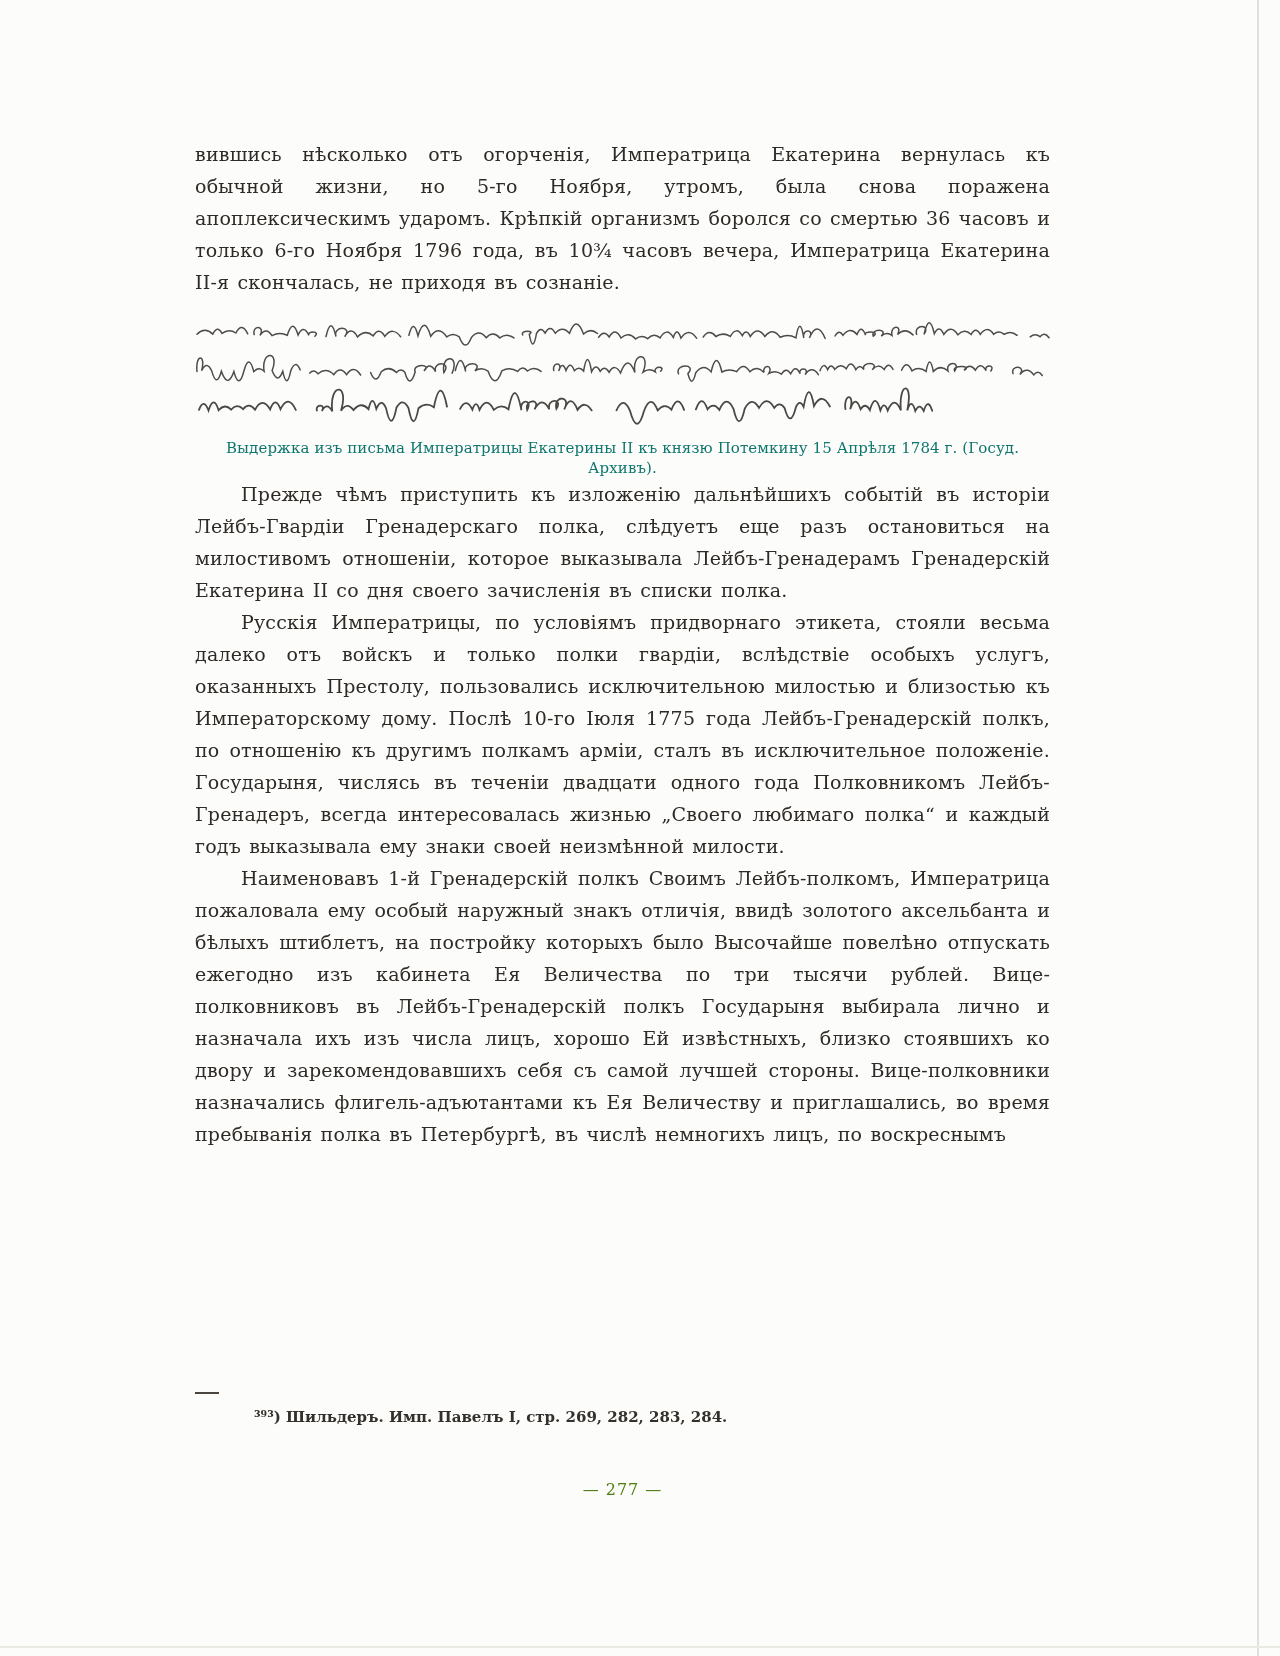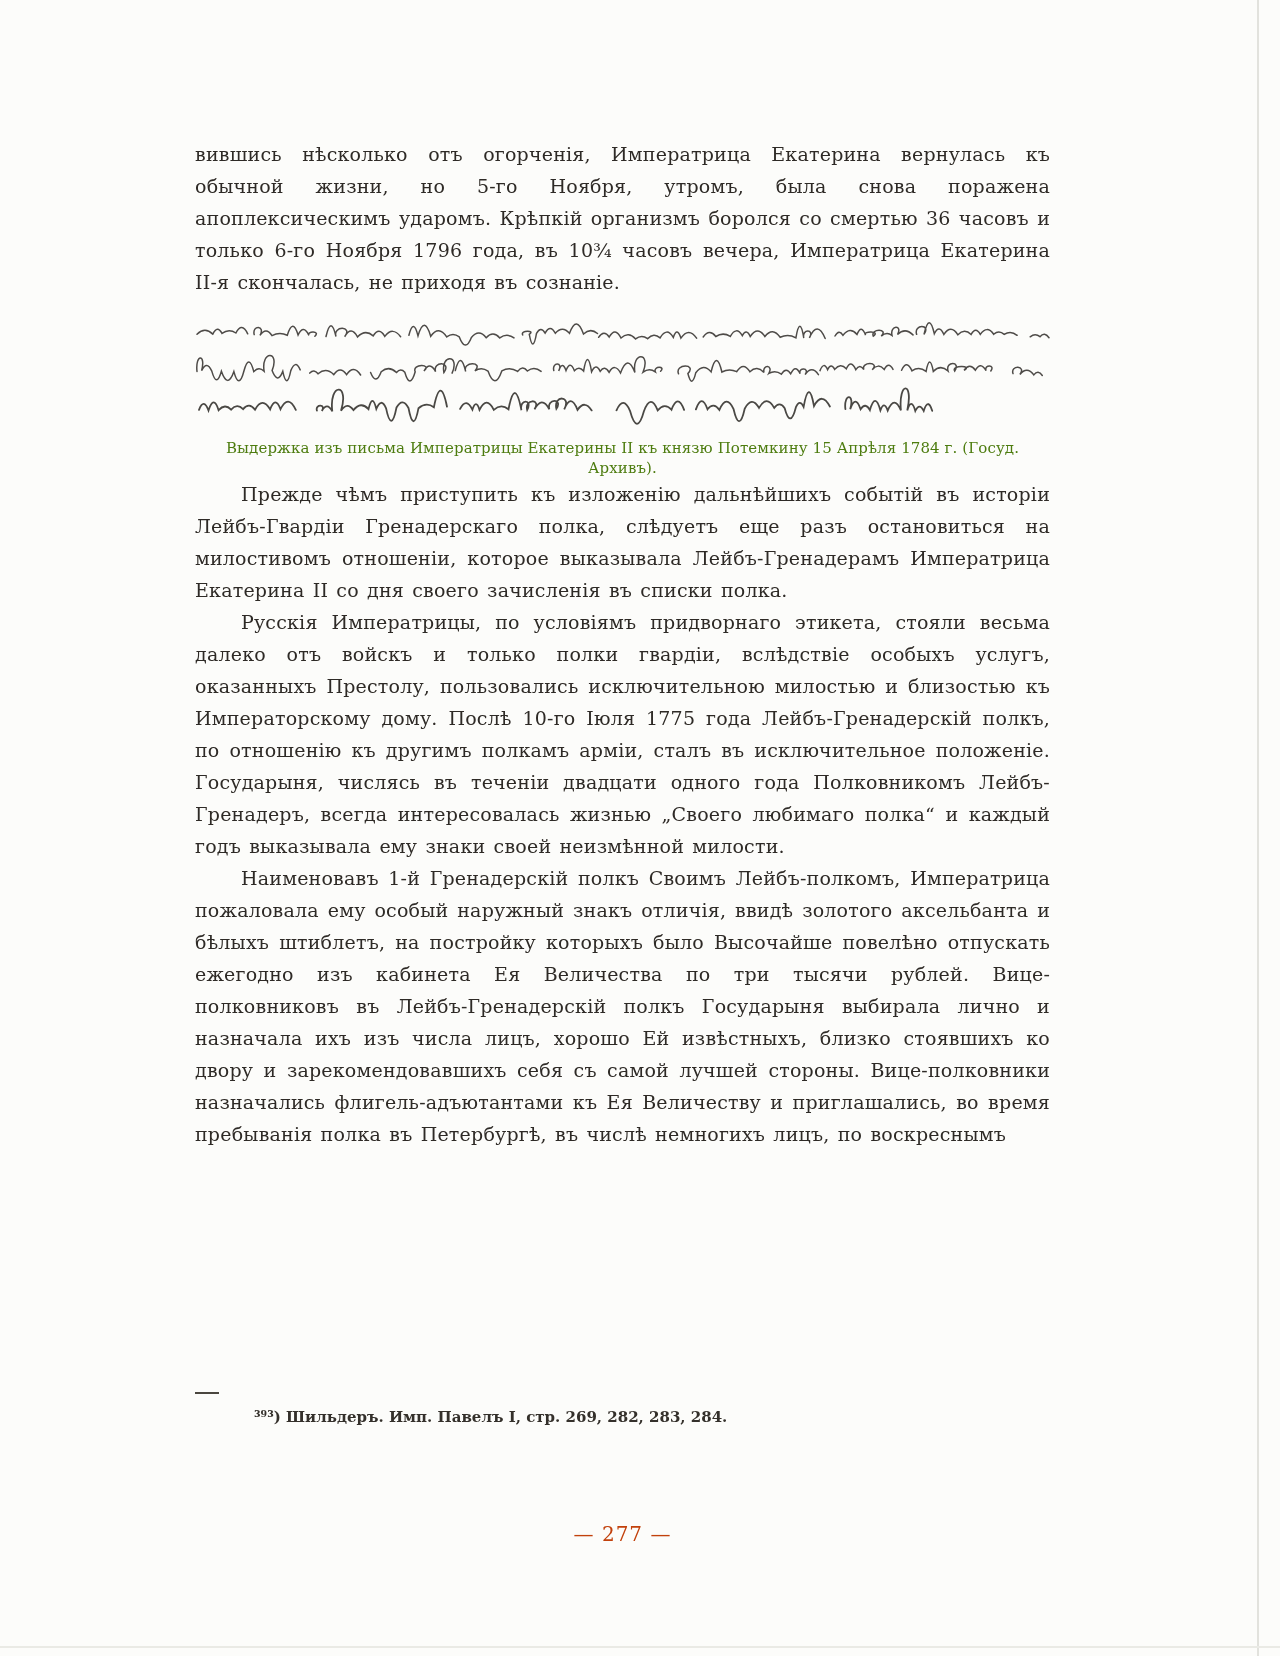--- a/index.html
+++ b/index.html
@@ -39,21 +39,21 @@
     margin-top: 12px;
     width: 855px;
     height: 118px;
   }
   .facsimile-wrap svg { display: block; }
   .facsimile-caption {
     margin-top: 10px;
     font-size: 15px;
     line-height: 20px;
     text-align: center;
-    color: #4d7c0f;
+    color: #0f766e;
     letter-spacing: 0.1px;
   }
   .after-caption { margin-top: 20px; }
   .section-heading {
     margin: 40px 0 28px 0;
     font-size: 20px;
     line-height: 32px;
     text-align: center;
     letter-spacing: 1.5px;
     font-weight: normal;
@@ -77,24 +77,23 @@
     text-indent: 46px;
     color: #34302b;
     font-weight: bold;
   }
   .page-number {
     position: absolute;
     left: 195px;
     top: 1480px;
     width: 855px;
     text-align: center;
-    font-size: 20px;
-    color: #c2410c;
+    font-size: 16px;
+    color: #4d7c0f;
     letter-spacing: 1px;
-    margin-top: 42px;
   }
 </style>
 </head>
 <body>
 
 <div class="page">
 
   <div class="content">
 
     <p class="body-par">вившись нѣсколько отъ огорченія, Императрица Екатерина вернулась къ обычной жизни, но 5-го Ноября, утромъ, была снова поражена апоплексическимъ ударомъ. Крѣпкій организмъ боролся со смертью 36 часовъ и только 6-го Ноября 1796 года, въ 10¾ часовъ вечера, Императрица Екатерина II-я скончалась, не приходя въ сознаніе.</p>
@@ -104,21 +103,21 @@
         <path id="fx-line-1" fill="none" stroke="#3f3c38" stroke-width="1.5" stroke-linecap="round" opacity="0.92" d="M 2.0 24.2 q 7.9 -7.8 15.8 -0.1 q 4.6 -9.4 9.2 -0.7 q 6.9 -5.2 13.9 -0.4 q 5.9 -11.4 11.8 0.8 M 59.2 24.6 c -2.4 -9.7 11.5 -9.7 5.8 0.8 q 6.0 -9.0 12.0 0.2 q 7.6 -3.9 15.3 -0.3 q 5.4 -18.1 10.8 -0.3 q 5.4 -11.2 10.8 0.4 c -2.5 -4.7 12.0 -4.7 6.0 0.8 M 131.0 26.5 q 5.0 -21.7 10.0 0.1 c -3.6 -11.0 17.3 -11.0 8.7 0.1 q 6.4 -11.3 12.8 0.2 q 7.8 -8.0 15.7 -1.0 q 5.8 -9.4 11.6 0.5 q 7.9 -10.2 15.8 0.3 M 213.9 25.2 q 4.6 -17.7 9.1 0.7 q 6.3 -21.3 12.7 0.4 q 8.0 -11.5 16.0 0.6 q 6.3 -4.7 12.6 0.0 q 6.1 16.0 12.1 0.6 q 7.4 -8.9 14.8 0.2 q 6.8 -7.5 13.6 0.2 q 7.1 -5.1 14.2 -0.0 M 327.7 25.0 c -2.7 -5.0 13.1 -5.0 6.6 -0.7 q 3.6 19.8 7.2 -0.9 q 4.3 -7.6 8.6 -0.3 q 5.1 -9.3 10.2 0.1 q 7.1 -8.1 14.2 0.1 q 7.0 -19.1 14.0 0.7 q 7.0 -6.5 14.0 -0.5 M 403.6 27.3 q 5.3 -8.0 10.6 -0.3 q 5.9 -10.7 11.8 1.0 q 7.3 -7.1 14.6 0.9 q 6.0 -4.9 12.0 -0.2 q 6.2 -6.7 12.5 -0.8 q 6.6 -11.3 13.2 -0.5 q 3.8 -11.0 7.6 0.7 q 7.8 -11.4 15.7 0.1 M 508.2 27.0 q 6.3 -8.6 12.6 -0.5 q 7.2 -4.7 14.5 -0.1 q 6.0 -10.7 12.0 -0.7 q 4.0 -7.8 7.9 0.8 q 7.4 -10.9 14.7 -0.0 q 7.7 -10.0 15.3 0.8 q 7.9 -3.6 15.7 0.5 q 4.0 -23.1 7.9 0.2 c -2.3 -9.4 11.2 -9.4 5.6 -0.1 q 7.9 -18.1 15.8 0.6 M 640.0 26.0 q 4.0 -7.1 8.0 -0.7 q 7.0 -9.1 14.0 -0.9 q 4.3 -10.7 8.6 0.7 c -3.2 -4.4 15.4 -4.4 7.7 1.0 c -3.3 -7.7 15.9 -7.7 7.9 0.0 q 5.4 -4.9 10.8 -0.7 c -2.3 -10.6 11.0 -10.6 5.5 -0.9 q 7.7 -7.5 15.5 0.4 M 721.6 24.3 c -3.1 -10.4 14.8 -10.4 7.4 0.1 q 5.2 -23.1 10.3 -0.7 q 4.8 -9.9 9.6 0.7 q 7.0 -10.5 14.0 0.4 q 6.6 -6.8 13.2 -0.3 q 4.6 -8.4 9.2 -0.1 q 6.7 -9.5 13.4 -0.1 q 5.3 -4.6 10.5 0.1 q 6.5 -4.2 12.9 0.9 M 835.2 26.8 q 4.9 -4.1 9.8 -0.1 q 4.5 -5.4 9.0 1.0 "></path>
         <path id="fx-line-2" fill="none" stroke="#3f3c38" stroke-width="1.5" stroke-linecap="round" opacity="0.92" d="M 2.0 61.4 c -1.9 -17.8 9.2 -17.8 4.6 -0.8 q 5.1 -10.6 10.2 0.5 q 4.8 17.3 9.6 0.2 q 6.3 18.0 12.5 0.3 q 5.0 18.8 10.1 -0.8 q 4.9 -18.0 9.8 0.8 q 5.1 -5.4 10.3 -0.4 c -3.3 -20.8 16.0 -20.8 8.0 -0.6 q 5.4 14.2 10.7 0.8 q 4.0 18.9 8.0 -0.8 q 4.7 -11.6 9.4 -0.7 M 114.8 63.1 q 4.2 -4.7 8.3 0.7 q 7.9 -6.8 15.7 0.8 q 6.4 -9.3 12.8 0.1 q 7.0 -10.4 14.0 0.3 M 175.6 62.5 q 5.3 13.4 10.6 -0.8 q 7.7 -6.5 15.3 0.8 q 4.2 -4.7 8.3 -0.3 q 5.2 17.8 10.4 -0.4 c -3.6 -8.2 17.5 -8.2 8.8 -0.8 q 5.8 -10.3 11.6 0.7 c -3.4 -10.6 16.5 -10.6 8.3 0.8 c -3.4 -18.3 16.5 -18.3 8.2 0.6 M 260.3 60.6 q 5.2 -20.7 10.4 0.9 c -3.8 -10.2 18.4 -10.2 9.2 -0.6 q 6.6 -4.6 13.1 0.2 q 6.9 19.4 13.8 -0.2 q 7.9 -4.7 15.9 0.5 q 4.9 -6.4 9.7 -0.4 q 6.8 -5.1 13.7 0.4 M 358.8 60.5 c -2.1 -8.8 9.8 -8.8 4.9 0.4 q 3.6 -10.6 7.3 -0.4 q 4.2 -10.8 8.4 0.2 q 4.6 -4.9 9.2 0.3 q 4.0 -23.4 8.0 0.8 q 4.3 -9.2 8.6 -0.5 q 4.4 -6.4 8.9 1.0 q 5.7 -9.7 11.4 0.7 q 7.2 -19.9 14.4 -0.4 c -3.4 -21.0 16.4 -21.0 8.2 -0.5 q 6.1 -4.7 12.2 -0.3 c -2.2 -5.9 10.7 -5.9 5.3 -0.5 M 483.5 63.8 c -3.9 -10.4 18.8 -10.4 9.4 -0.3 q 4.0 15.7 7.9 -0.8 q 7.7 -10.1 15.3 -0.8 q 5.4 -23.0 10.8 0.1 q 7.4 -4.0 14.8 -0.3 q 6.6 -10.6 13.2 0.0 q 7.1 -6.8 14.1 0.8 c -2.0 -8.0 9.7 -8.0 4.9 0.9 q 6.3 -3.8 12.5 0.7 q 4.7 -7.5 9.3 -0.3 q 4.7 -10.2 9.4 -0.1 c -2.1 -6.5 10.1 -6.5 5.0 0.9 q 6.7 -9.5 13.3 -0.0 M 625.0 60.6 q 3.8 -9.5 7.6 -0.9 q 3.5 -7.1 7.1 -0.3 q 5.8 -7.1 11.6 -0.6 q 4.7 -10.1 9.5 0.8 q 4.0 -6.4 8.1 -0.0 c -3.5 -8.0 16.7 -8.0 8.3 0.1 q 6.1 -7.0 12.1 -0.3 q 4.4 -8.2 8.7 0.0 M 706.6 60.3 q 5.1 -11.3 10.3 0.5 q 7.1 -4.9 14.2 0.5 q 3.6 -18.5 7.2 0.1 q 7.3 -7.3 14.7 -0.4 c -2.8 -10.1 13.3 -10.1 6.7 0.1 c -3.9 -6.0 18.7 -6.0 9.4 -0.8 q 5.6 -7.9 11.3 -0.1 q 5.3 -9.1 10.6 0.5 c -2.0 -6.4 9.6 -6.4 4.8 0.3 M 818.0 63.6 c -2.9 -8.5 13.8 -8.5 6.9 0.9 q 7.0 -8.6 13.9 0.4 q 4.3 -5.6 8.5 0.6 "></path>
         <path id="fx-line-3" fill="none" stroke="#3b3834" stroke-width="1.8" stroke-linecap="round" opacity="0.92" d="M 4.0 99.8 q 4.8 -12.0 9.5 0.7 q 5.1 -15.9 10.1 -0.3 q 6.3 -7.1 12.5 -0.6 q 6.0 -6.5 12.0 -0.5 q 6.0 -7.1 11.9 0.6 q 7.5 -13.5 15.1 -0.3 q 5.2 -14.1 10.4 -0.2 q 7.7 -15.6 15.3 0.7 M 121.9 100.6 c -2.0 -6.6 9.8 -6.6 4.9 0.4 q 5.3 -9.5 10.5 0.3 c -3.6 -28.7 17.5 -28.7 8.7 -0.6 q 6.2 -9.4 12.4 -0.6 q 7.6 -9.2 15.1 -1.0 q 3.9 -16.5 7.8 -0.2 q 4.9 -12.0 9.8 -0.5 q 5.2 25.3 10.4 -0.9 q 6.0 -10.5 12.0 0.5 q 5.0 26.4 10.0 0.2 q 7.7 -6.5 15.4 -1.0 q 6.6 -32.8 13.1 -0.5 M 265.1 98.9 q 6.2 -11.9 12.3 0.8 q 3.6 -11.1 7.1 0.2 q 7.1 -14.4 14.3 -0.1 q 7.3 -6.6 14.7 -0.5 q 6.4 -33.0 12.9 0.9 c -2.4 -11.4 11.6 -11.4 5.8 -0.3 c -3.0 -11.4 14.5 -11.4 7.3 -0.6 q 7.4 -13.9 14.8 -0.1 c -2.9 -11.0 14.1 -11.0 7.1 -0.4 c -3.3 -13.8 15.6 -13.8 7.8 0.6 q 6.6 -16.7 13.3 0.5 q 7.1 -10.5 14.2 0.5 M 421.5 100.3 q 6.8 -15.0 13.5 0.5 q 7.0 25.8 13.9 0.4 q 6.9 -18.2 13.8 -0.8 q 6.9 -8.1 13.8 -0.7 q 6.3 -16.8 12.6 0.2 M 500.9 99.4 q 5.8 -16.3 11.6 -0.1 q 6.0 -7.6 11.9 0.6 q 7.1 -16.0 14.2 -0.7 q 5.6 24.3 11.1 -0.5 q 7.1 -13.2 14.3 -0.8 q 7.6 -13.4 15.2 -0.0 q 5.3 -7.0 10.5 0.3 q 5.6 21.0 11.2 -1.0 q 3.8 -8.4 7.7 -0.3 q 5.2 -29.3 10.4 -0.9 q 7.9 -14.7 15.9 0.5 M 650.4 99.2 c -2.0 -16.0 9.7 -16.0 4.8 0.0 q 5.2 -15.0 10.4 0.1 q 4.7 -7.5 9.3 0.8 q 5.3 -18.7 10.5 0.3 q 3.7 -10.0 7.3 0.2 q 6.6 -16.0 13.2 -0.2 c -2.7 -29.3 12.9 -29.3 6.4 0.0 q 4.0 -13.1 8.0 0.5 q 4.2 -8.6 8.4 0.0 q 4.2 -13.7 8.5 -0.1 "></path>
       </svg>
     </div>
 
     <div class="facsimile-caption">Выдержка изъ письма Императрицы Екатерины II къ князю Потемкину 15 Апрѣля 1784 г. (Госуд. Архивъ).</div>
 
 
 
-    <p class="body-par indent">Прежде чѣмъ приступить къ изложенію дальнѣйшихъ событій въ исторіи Лейбъ-Гвардіи Гренадерскаго полка, слѣдуетъ еще разъ остановиться на милостивомъ отношеніи, которое выказывала Лейбъ-Гренадерамъ Императрица Екатерина II со дня своего зачисленія въ списки полка.</p>
+    <p class="body-par indent">Прежде чѣмъ приступить къ изложенію дальнѣйшихъ событій въ исторіи Лейбъ-Гвардіи Гренадерскаго полка, слѣдуетъ еще разъ остановиться на милостивомъ отношеніи, которое выказывала Лейбъ-Гренадерамъ Гренадерскій Екатерина II со дня своего зачисленія въ списки полка.</p>
 
     <p class="body-par indent">Русскія Императрицы, по условіямъ придворнаго этикета, стояли весьма далеко отъ войскъ и только полки гвардіи, вслѣдствіе особыхъ услугъ, оказанныхъ Престолу, пользовались исключительною милостью и близостью къ Императорскому дому. Послѣ 10-го Іюля 1775 года Лейбъ-Гренадерскій полкъ, по отношенію къ другимъ полкамъ арміи, сталъ въ исключительное положеніе. Государыня, числясь въ теченіи двадцати одного года Полковникомъ Лейбъ-Гренадеръ, всегда интересовалась жизнью „Своего любимаго полка“ и каждый годъ выказывала ему знаки своей неизмѣнной милости.</p>
 
     <p class="body-par indent">Наименовавъ 1-й Гренадерскій полкъ Своимъ Лейбъ-полкомъ, Императрица пожаловала ему особый наружный знакъ отличія, ввидѣ золотого аксельбанта и бѣлыхъ штиблетъ, на постройку которыхъ было Высочайше повелѣно отпускать ежегодно изъ кабинета Ея Величества по три тысячи рублей. Вице-полковниковъ въ Лейбъ-Гренадерскій полкъ Государыня выбирала лично и назначала ихъ изъ числа лицъ, хорошо Ей извѣстныхъ, близко стоявшихъ ко двору и зарекомендовавшихъ себя съ самой лучшей стороны. Вице-полковники назначались флигель-адъютантами къ Ея Величеству и приглашались, во время пребыванія полка въ Петербургѣ, въ числѣ немногихъ лицъ, по воскреснымъ</p>
 
   </div>
 
   <div class="footnote-block">
     <div class="footnote-rule"></div>
     <p class="footnote-text">³⁹³) Шильдеръ. Имп. Павелъ I, стр. 269, 282, 283, 284.</p>

